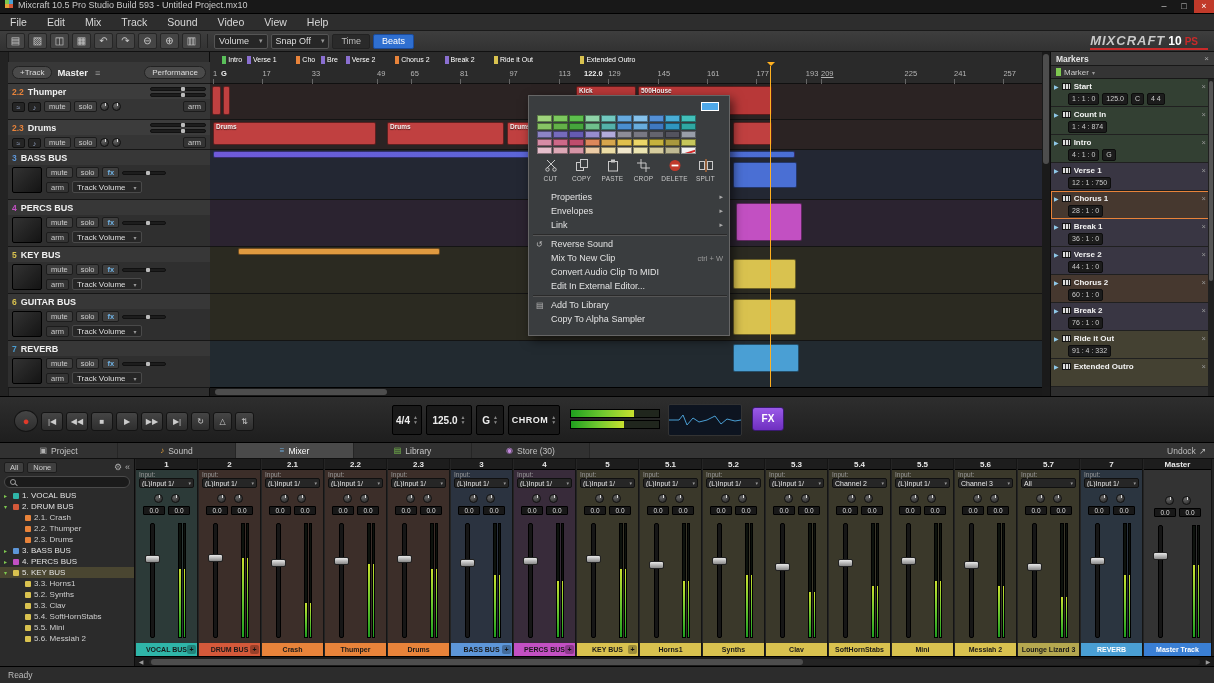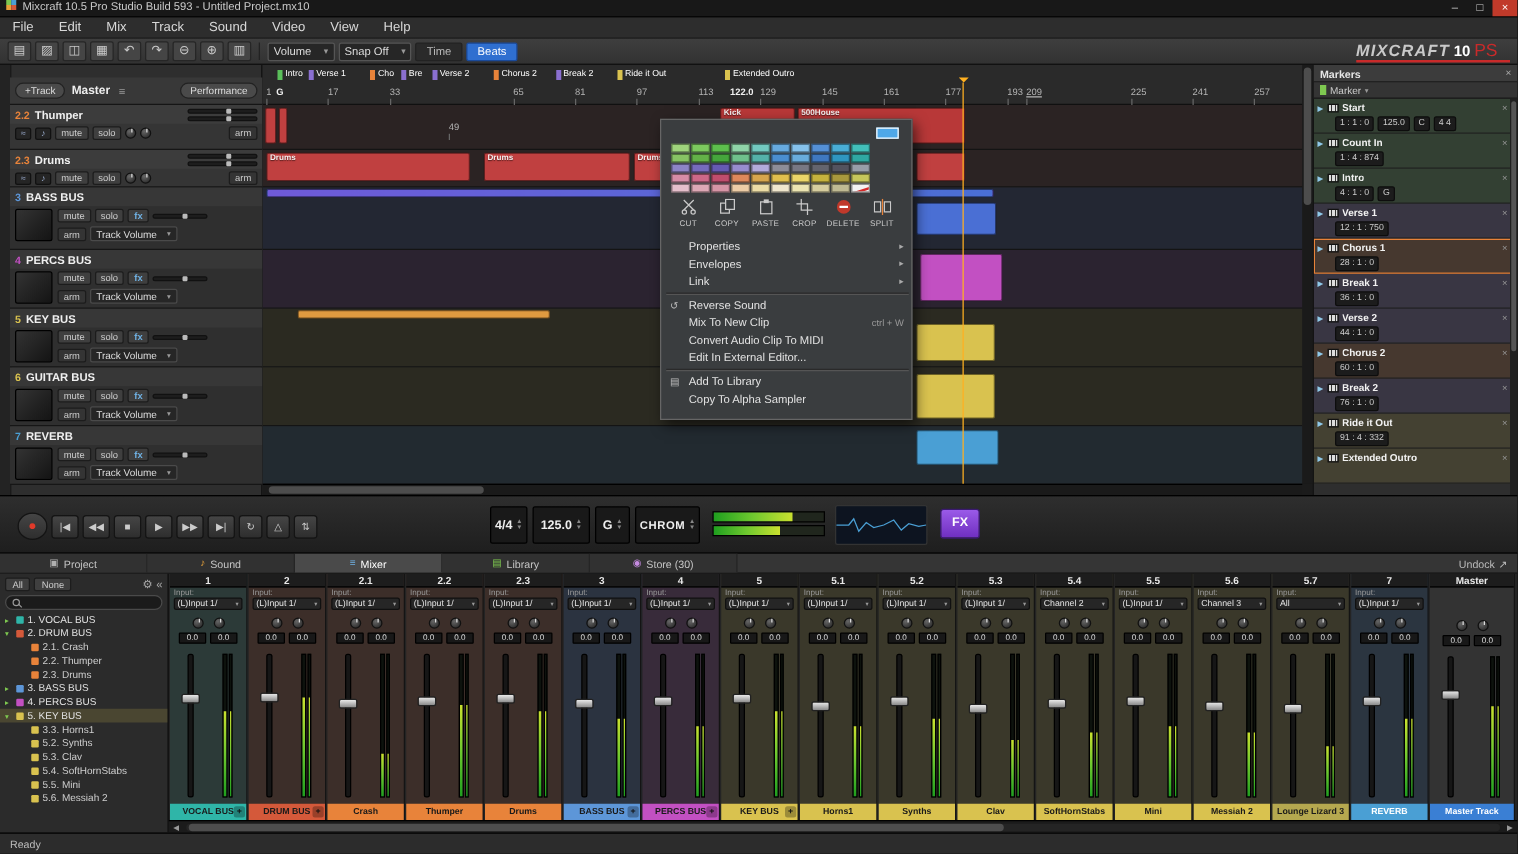--- a/index.html
+++ b/index.html
@@ -18,21 +18,21 @@
 #toolbar{position:absolute;left:0;top:31px;width:1214px;height:21px;background:linear-gradient(#3e3e3e,#323232);display:flex;align-items:center;gap:3px;padding:0 6px;border-bottom:1px solid #111}
 .tbtn{width:19px;height:16px;background:#454545;border:1px solid #262626;border-radius:2px;color:#c9c9c9;font-size:10px;text-align:center;line-height:14px}
 .tb-sep{width:1px;height:14px;background:#222;margin:0 3px}
 .tb-select{height:15px;background:#262626;border:1px solid #555;border-radius:2px;color:#ddd;font-size:9px;display:flex;align-items:center;padding:0 4px;gap:10px}
 .tb-select .arr{color:#999;font-size:7px}
 .tb-toggle{height:15px;padding:0 8px;font-size:9px;display:flex;align-items:center;border:1px solid #222;border-radius:2px;background:#2a2a2a;color:#bbb}
 .tb-toggle.on{background:#2f6fd0;color:#fff;border-color:#1a4a9a}
 #mc-logo{margin-left:auto;display:flex;align-items:baseline;gap:3px;padding-right:10px;border-bottom:2px solid #c92a2a}
 #mc-logo .m1{font-style:italic;font-weight:bold;font-size:13px;color:#c9c9c9;letter-spacing:1px}
 #mc-logo .m2{font-weight:bold;font-size:12px;color:#fff}
-#mc-logo .m3{font-weight:normal;font-size:14px;color:#c92a2a}
+#mc-logo .m3{font-weight:bold;font-size:10px;color:#c92a2a}
 
 #main{position:absolute;left:0;top:52px;width:1214px;height:344px;background:#1b1b1b}
 #trackheads{position:absolute;left:0;top:0;width:210px;height:344px;background:#2e2e2e;border-right:1px solid #0c0c0c}
 #trackheads::before{content:"";position:absolute;left:0;top:0;width:8px;height:344px;background:#232323;border-right:1px solid #1a1a1a}
 #master-row{position:absolute;left:8px;top:10px;width:202px;height:22px;background:#383838;display:flex;align-items:center;gap:5px;padding:0 4px;border-bottom:1px solid #151515}
 .pillbtn{background:#4a4a4a;border:1px solid #222;border-radius:8px;padding:1px 7px;font-size:8px;color:#ddd}
 #master-row .mname{font-weight:bold;font-size:9.5px;color:#eee}
 #master-row .burger{color:#999;font-size:9px;margin-left:2px}
 .th{position:absolute;left:8px;width:202px;background:#353535;border-bottom:1px solid #161616;overflow:hidden}
 .th.bus{background:#2f2f2f}
@@ -445,21 +445,21 @@
           <div class="clip" style="left: 523px; width: 63px; top: 5px; height: 36px; background: rgb(217, 194, 79);"></div>
         </div>
         <div class="lane" style="top: 289px; height: 47px; background: rgb(34, 42, 48);">
           <div class="clip" style="left: 523px; width: 66px; top: 3px; height: 28px; background: rgb(74, 159, 212);"></div>
         </div>
       </div>
     <div id="ruler">
         <span class="tick" style="left: 3px;">1</span>
         <span class="tick" style="left: 52.4px;">17</span>
         <span class="tick" style="left: 101.8px;">33</span>
-        <span class="tick" style="left: 149px; margin-top: 28px;">49</span>
+        <span class="tick" style="left: 167px;">49</span>
         <span class="tick" style="left: 200.6px;">65</span>
         <span class="tick" style="left: 250px;">81</span>
         <span class="tick" style="left: 299.4px;">97</span>
         <span class="tick" style="left: 348.8px;">113</span>
         <span class="tick" style="left: 398.2px;">129</span>
         <span class="tick" style="left: 447.6px;">145</span>
         <span class="tick" style="left: 497px;">161</span>
         <span class="tick" style="left: 546.4px;">177</span>
         <span class="tick" style="left: 595.8px;">193</span>
         <span class="tick" style="left: 611px; text-decoration: underline;">209</span>

